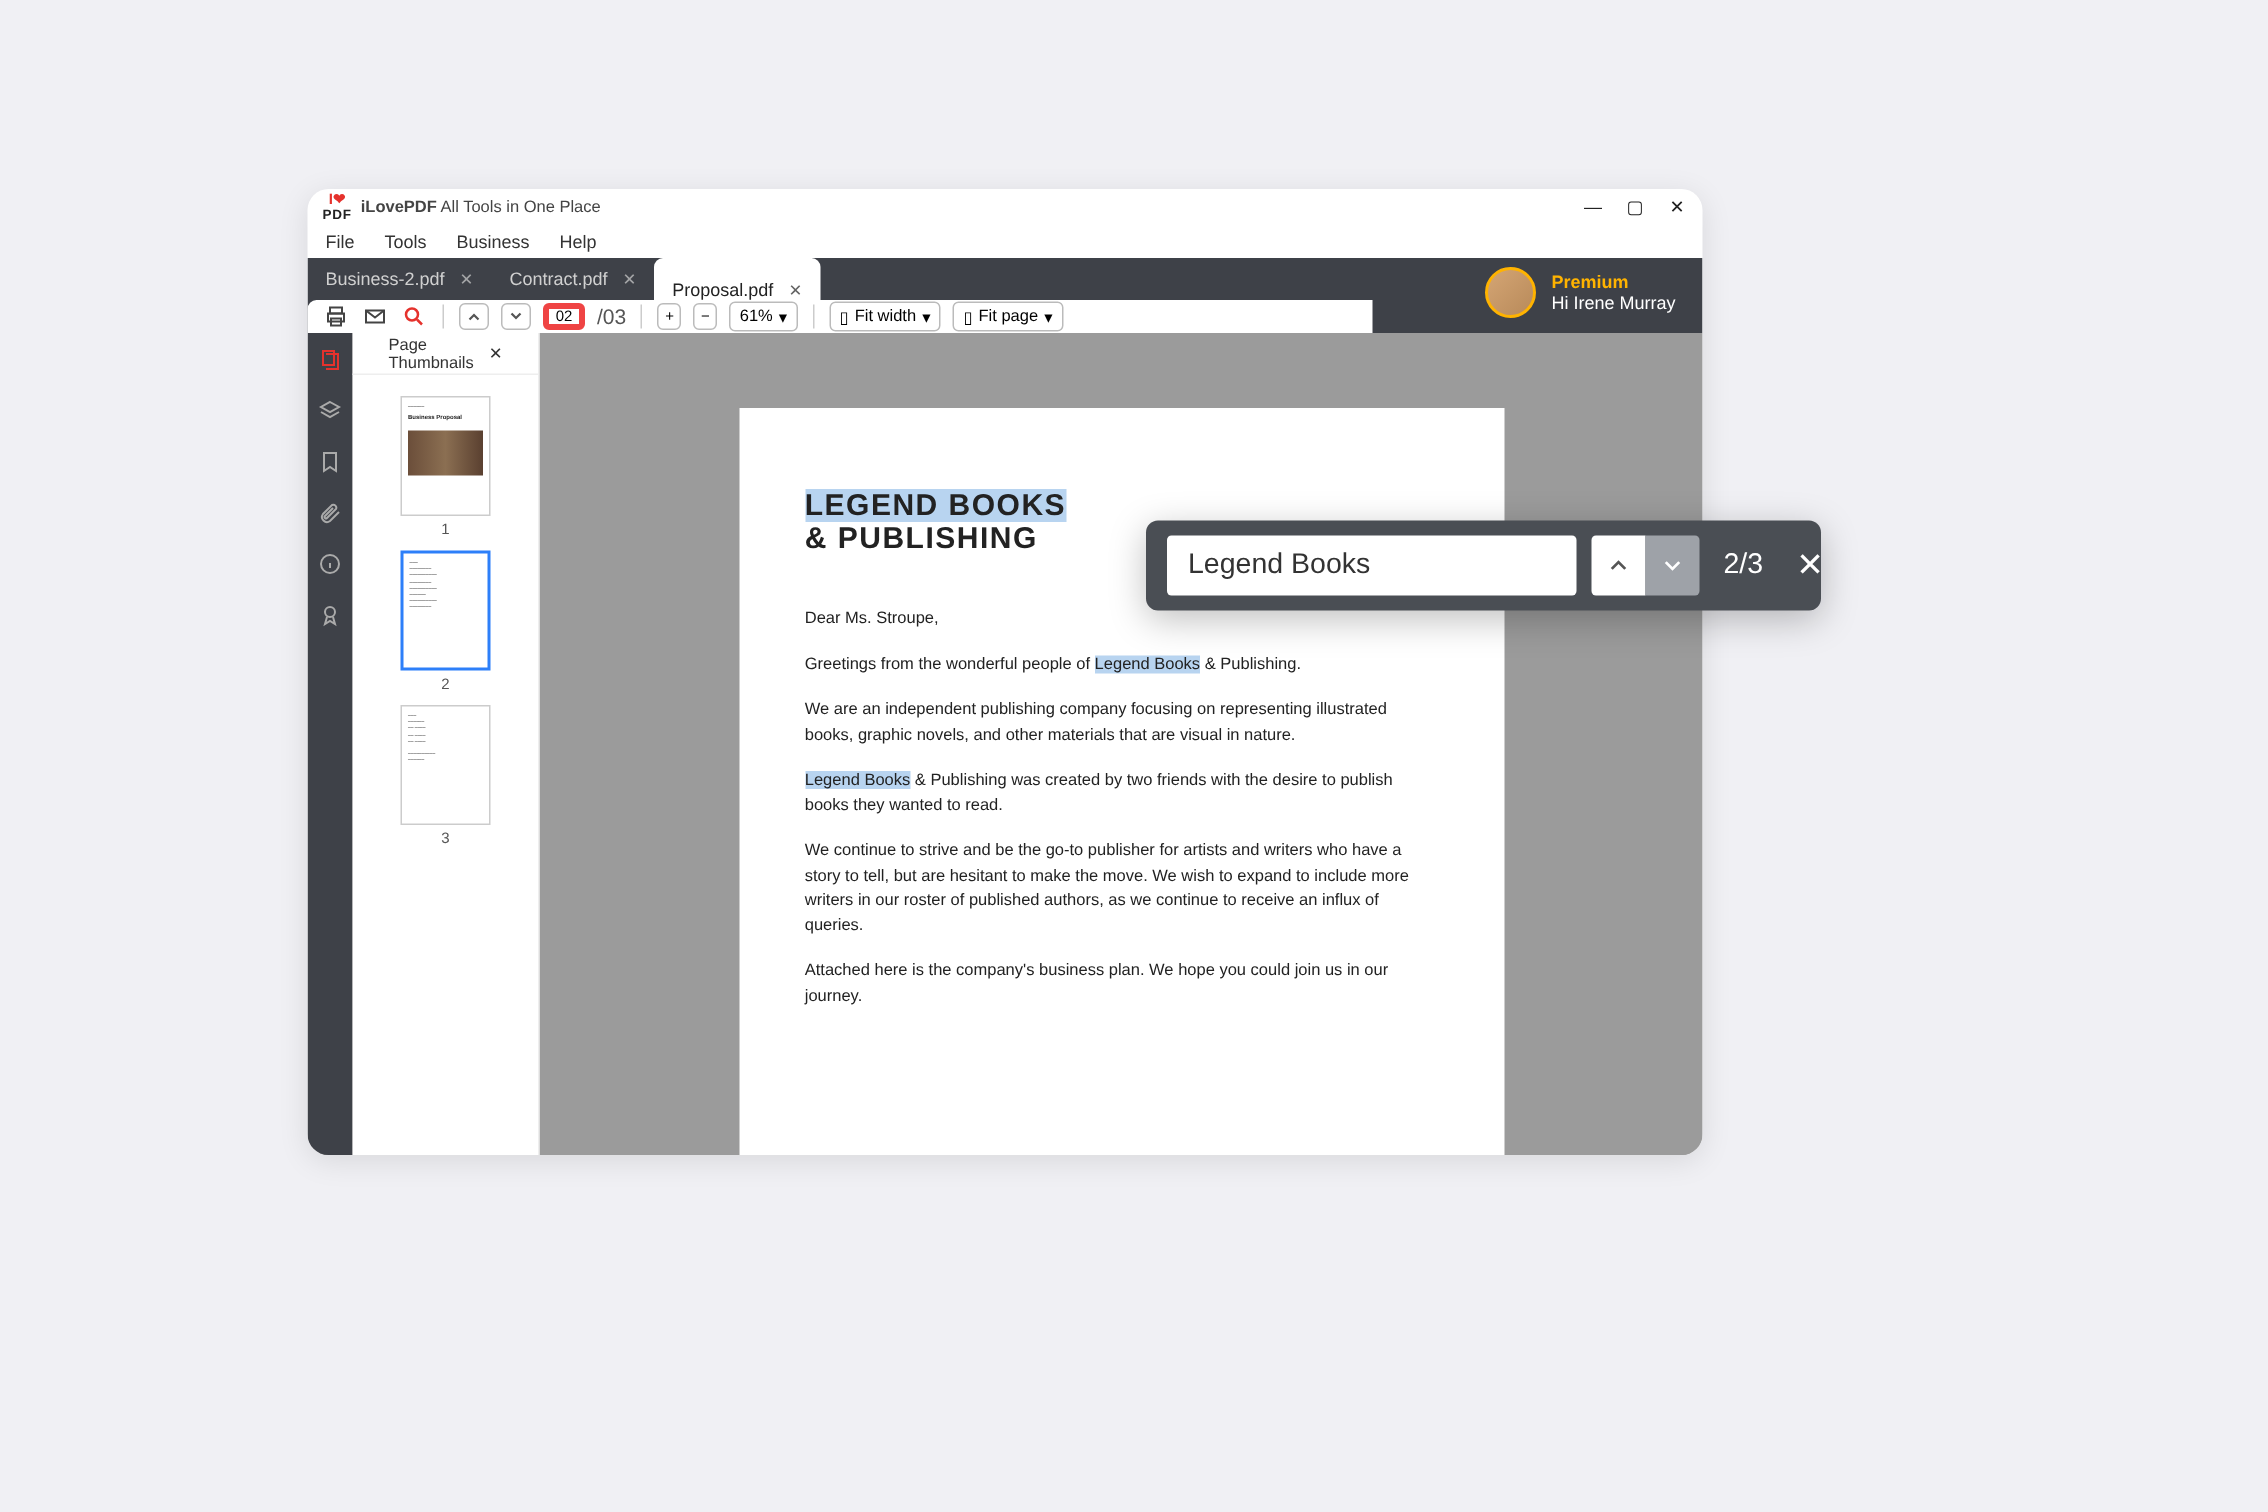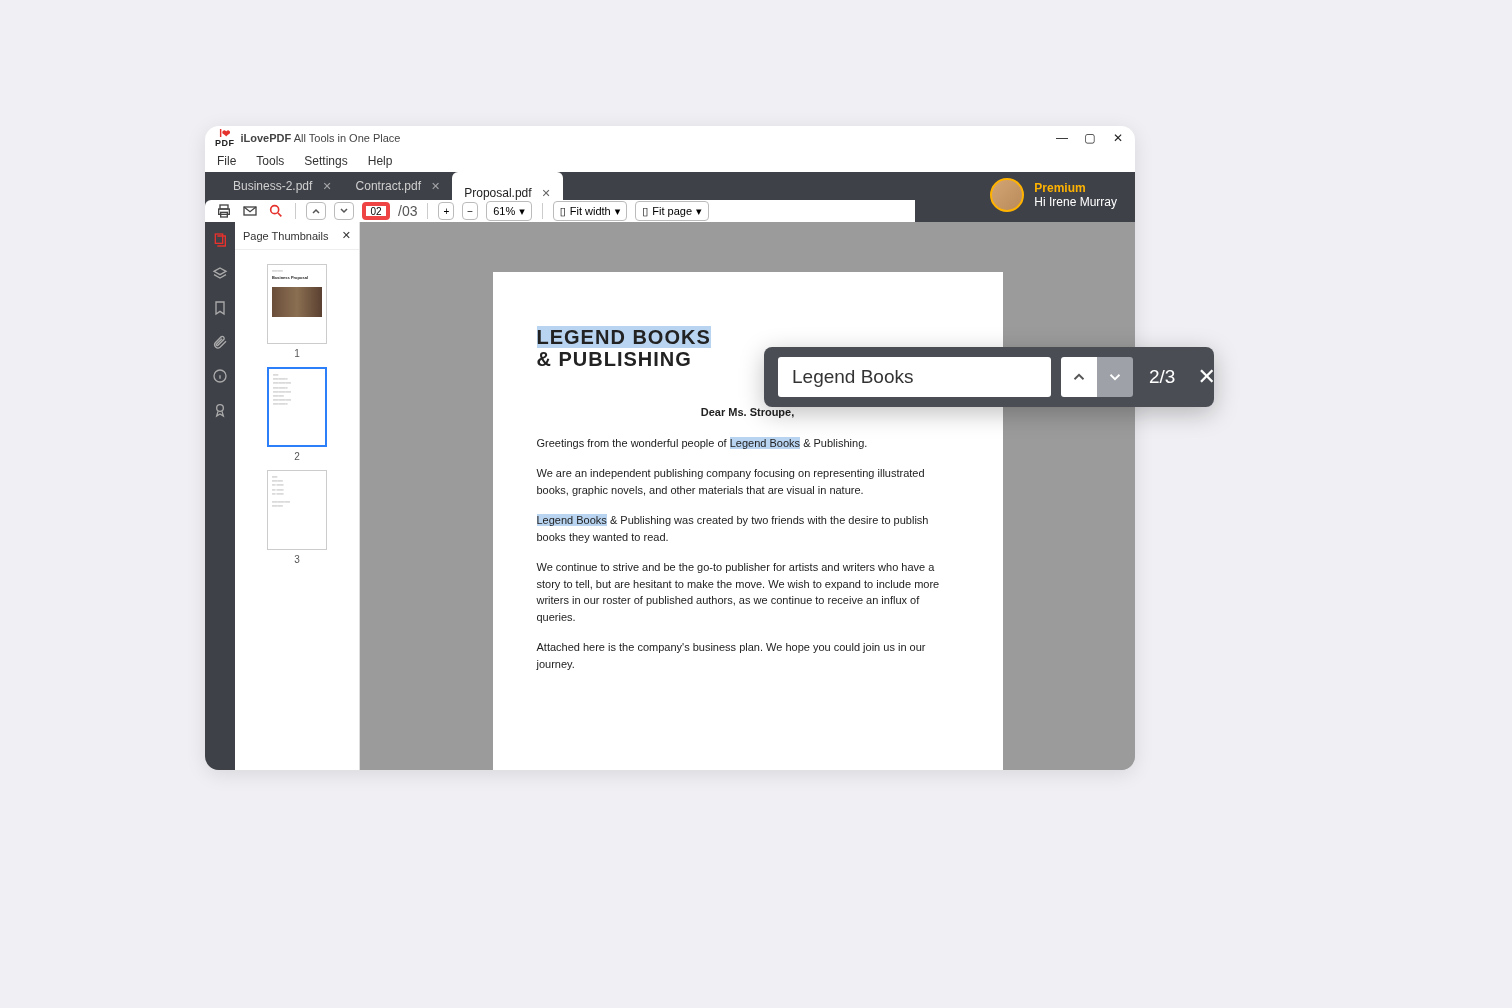--- a/index.html
+++ b/index.html
@@ -8,21 +8,21 @@
 .titlebar { height:24px; display:flex; align-items:center; padding:0 10px; font-size:11px; color:#444; }
 .logo { font-weight:700; font-size:9px; line-height:1; margin-right:6px; display:flex; flex-direction:column; align-items:center; }
 .logo-heart { color:#e5322d; font-size:10px; }
 .logo-pdf { color:#222; letter-spacing:.5px; }
 .title-text { font-weight:400; }
 .title-bold { font-weight:600; }
 .win-controls { margin-left:auto; display:flex; gap:14px; font-size:12px; color:#222; }
 .win-btn { cursor:pointer; width:14px; text-align:center; }
 .menubar { height:22px; display:flex; align-items:center; gap:20px; padding:0 12px; font-size:12px; color:#333; }
 .menu-item { cursor:pointer; }
-.tabs-row { height:50px; background:#3e4148; display:flex; align-items:flex-start; position:relative;padding-left:16px; }
+.tabs-row { height:50px; background:#3e4148; display:flex; align-items:flex-start; position:relative; }
 .tab { height:28px; display:flex; align-items:center; padding:0 12px; font-size:12px; color:#d0d0d0; gap:10px; cursor:pointer; }
 .tab.active { background:#fff; color:#222; border-radius:6px 6px 0 0; margin-top:0;align-items:flex-end; }
 .tab-close { font-size:11px; opacity:.7; cursor:pointer; }
 .user-block { position:absolute; right:18px; top:6px; display:flex; align-items:center; gap:10px; color:#fff; }
 .avatar { width:34px; height:34px; border-radius:50%; background:linear-gradient(135deg,#d4a574,#b88a5a); border:2px solid #ffb300; }
 .user-text { display:flex; flex-direction:column; font-size:12px; }
 .premium { color:#ffb300; font-weight:600; }
 .toolbar { position:absolute; left:0; top:28px; right:220px; height:22px; background:#fff; display:flex; align-items:center; padding:0 10px; gap:8px; font-size:11px; border-top-left-radius:6px; }
 .tb-icon { width:18px; height:18px; display:flex; align-items:center; justify-content:center; cursor:pointer; color:#444; }
 .tb-icon.red { color:#e5322d; }
@@ -30,35 +30,35 @@
 .tb-btn { height:18px; border:1px solid #bbb; border-radius:4px; display:flex; align-items:center; justify-content:center; padding:0 4px; cursor:pointer; font-size:10px; background:#fff; }
 .tb-btn svg { width:10px; height:10px; }
 .page-input { width:28px; height:18px; border:4px solid #ef4444; border-radius:4px; text-align:center; font-size:10px; }
 .page-total { font-size:14px; color:#555; }
 .tb-dropdown { height:20px; border:1px solid #bbb; border-radius:4px; display:flex; align-items:center; padding:0 6px; gap:4px; font-size:11px; cursor:pointer; background:#fff; }
 .content-area { flex:1; display:flex; background:#9b9b9b; overflow:hidden; }
 .icon-rail { width:30px; background:#3e4148; display:flex; flex-direction:column; align-items:center; padding-top:10px; gap:18px; }
 .rail-icon { width:16px; height:16px; color:#aaa; cursor:pointer; display:flex; align-items:center; justify-content:center; }
 .rail-icon.active { color:#e5322d; }
 .thumbs-panel { width:125px; background:#fff; display:flex; flex-direction:column; border-right:1px solid #ddd; }
-.thumbs-header { height:28px; display:flex; align-items:center; padding:0 8px; font-size:11px; color:#333; justify-content:space-between; border-bottom:1px solid #eee; }
+.thumbs-header { height:28px; display:flex; align-items:center; padding:0 24px; font-size:11px; color:#333; justify-content:space-between; border-bottom:1px solid #eee; }
 .thumbs-body { flex:1; padding:14px 10px; display:flex; flex-direction:column; align-items:center; gap:8px; overflow-y:auto; }
 .thumb-wrap { display:flex; flex-direction:column; align-items:center; gap:4px; }
 .thumb { width:60px; height:80px; background:#fff; border:1px solid #ccc; cursor:pointer; padding:4px; font-size:3px; line-height:1.4; color:#888; overflow:hidden; }
 .thumb.selected { border:2px solid #2d7ff9; }
 .thumb-num { font-size:10px; color:#555; }
 .thumb1-img { width:100%; height:30px; background:linear-gradient(90deg,#6b4e3a,#8b6f52,#5a4030); margin-top:6px; }
 .thumb1-title { font-size:4px; font-weight:700; color:#222; margin-top:2px; }
 .viewer { flex:1; background:#9b9b9b; display:flex; justify-content:center; padding-top:50px; overflow:hidden; }
 .page { width:510px; background:#fff; padding:54px 44px 30px; font-family:"Courier New",monospace; font-size:11px; line-height:1.5; color:#222; }
 .page-heading { font-family:Arial,sans-serif; font-weight:900; font-size:20px; line-height:1.1; letter-spacing:1px; }
 .hl { background:#b8d4f0; }
 .letter-body { margin-top:34px; }
 .letter-body p { margin-bottom:14px; }
-.greeting { font-weight:700; margin-bottom:28px;text-align:center; }
+.greeting { font-weight:400; margin-bottom:28px; }
 .search-float { position:absolute; left:764px; top:347px; width:450px; height:60px; background:#4a4e54; border-radius:8px; display:flex; align-items:center; padding:0 14px; gap:10px; box-shadow:0 6px 24px rgba(0,0,0,.25); }
 .search-input { flex:1; height:40px; background:#fff; border:none; border-radius:3px; padding:0 14px; font-size:19px; color:#333; outline:none; }
 .search-nav-btn { width:36px; height:40px; background:#fff; border:none; display:flex; align-items:center; justify-content:center; cursor:pointer; color:#555; }
 .search-nav-btn:first-of-type { border-radius:3px 0 0 3px; }
 .search-nav-btn.down { background:#9ea2a8; border-radius:0 3px 3px 0; }
 .search-nav-group { display:flex; }
 .search-count { color:#fff; font-size:19px; margin:0 6px; }
 .search-close { width:24px; height:24px; color:#fff; cursor:pointer; font-size:22px; display:flex; align-items:center; justify-content:center; margin-left:6px; }
 </style>
 </head>
@@ -75,21 +75,21 @@
     <div class="win-controls">
       <span class="win-btn">—</span>
       <span class="win-btn">▢</span>
       <span class="win-btn">✕</span>
     </div>
   </div>
 
   <div class="menubar">
     <span class="menu-item">File</span>
     <span class="menu-item">Tools</span>
-    <span class="menu-item">Settings</span>
+    <span class="menu-item">Business</span>
     <span class="menu-item">Help</span>
   </div>
 
   <div class="tabs-row">
     <div class="tab">
       <span>Business-2.pdf</span>
       <span class="tab-close">✕</span>
     </div>
     <div class="tab">
       <span>Contract.pdf</span>

